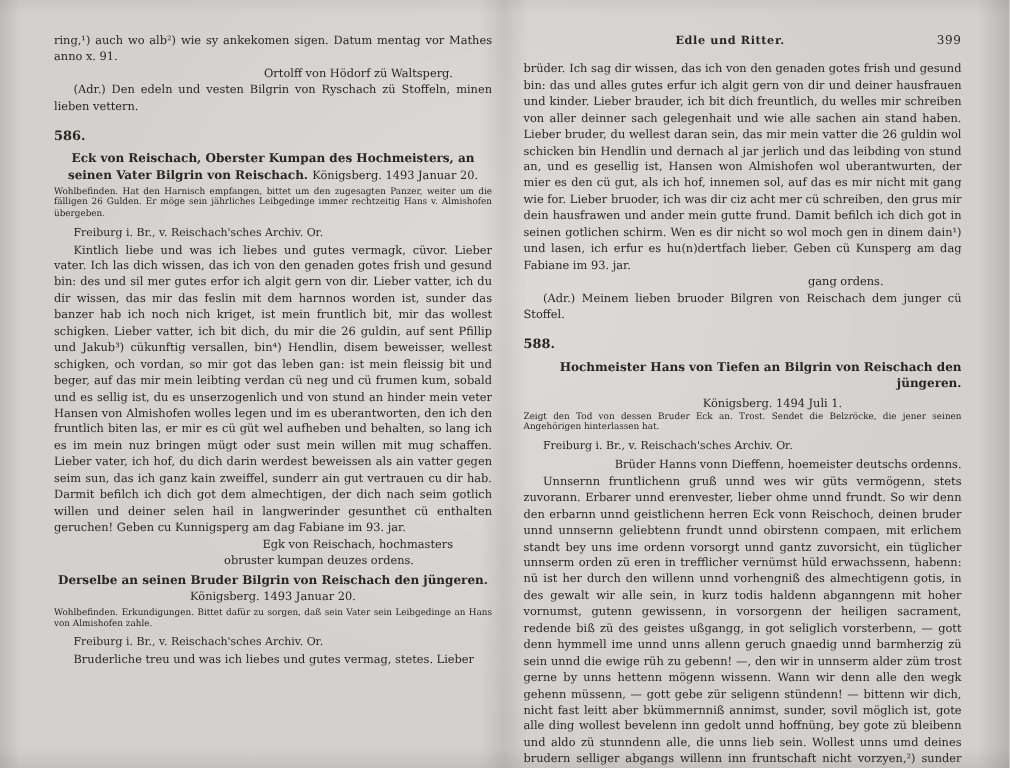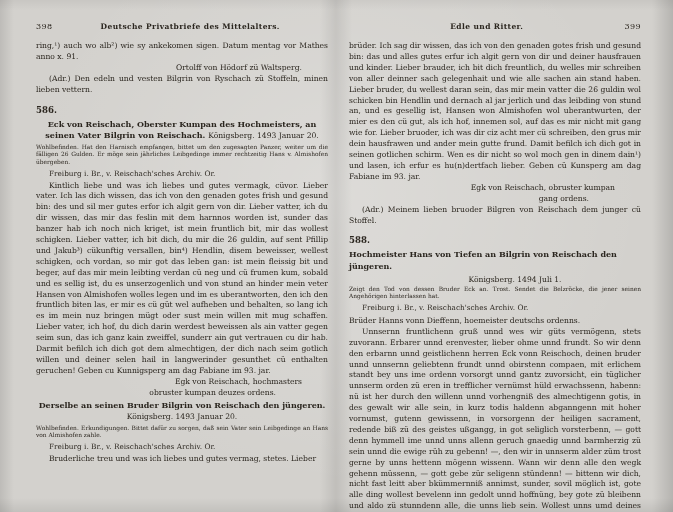--- a/index.html
+++ b/index.html
@@ -31,32 +31,28 @@
   .sig-2 { padding-right:52px; }
 
   .letter-number { text-align:left; font-weight:bold; font-size:8.6px; margin:9px 0 4px 0; }
   .letter-heading { font-weight:bold; font-size:8px; line-height:11.6px; text-align:center; margin:1px 0 2px 0; }
   .letter-heading .place-date { font-weight:normal; font-size:7.6px; }
   .place-date-line { font-weight:normal; font-size:7.6px; text-align:center; padding-left:40px; margin:0 0 2px 0; }
 
   .summary { font-size:5.9px; line-height:7.6px; text-align:justify; margin:2px 0 2px 0; }
   .summary .fl { text-indent:10px; }
   .provenance { font-size:7.3px; line-height:10px; margin:2px 0 2px 0; text-indent:13px; }
-  .salutation { text-align:left; font-size:7.6px; line-height:11px; margin:1px 0; }
+  .salutation { text-align:right; font-size:7.6px; line-height:11px; margin:1px 0; }
 </style>
 </head>
 <body>
 
 <div class="spread">
 
   <div class="page page-left">
-    <div class="running-head">
-      <span class="pn">398</span>
-      <span class="title">Deutsche Privatbriefe des Mittelalters.</span>
-    </div>
 
     <p class="body-text">ring,¹) auch wo alb²) wie sy ankekomen sigen.  Datum mentag vor Mathes anno x. 91.</p>
     <p class="sig sig-1">Ortolff von Hödorf zü Waltsperg.</p>
     <p class="body-text ind">(Adr.)  Den edeln und vesten Bilgrin von Ryschach zü Stoffeln, minen lieben vettern.</p>
 
     <div class="letter-number">586.</div>
     <p class="letter-heading"><span>Eck von Reischach, Oberster Kumpan des Hochmeisters, an seinen Vater Bilgrin von Reischach.</span>
       <span class="place-date">Königsberg.  1493 Januar 20.</span></p>
     <p class="summary"><span class="fl">Wohlbefinden. Hat den Harnisch empfangen, bittet um den zugesagten Panzer, weiter um die fälligen 26 Gulden. Er möge sein jährliches Leibgedinge immer rechtzeitig Hans v. Almishofen übergeben.</span></p>
     <p class="provenance">Freiburg i. Br., v. Reischach'sches Archiv.  Or.</p>
@@ -72,26 +68,25 @@
 
   </div>
 
   <div class="page page-right">
     <div class="running-head">
       <span class="title">Edle und Ritter.</span>
       <span class="pn">399</span>
     </div>
 
     <p class="body-text">brüder.  Ich sag dir wissen, das ich von den genaden gotes frish und gesund bin: das und alles gutes erfur ich algit gern von dir und deiner hausfrauen und kinder.  Lieber brauder, ich bit dich freuntlich, du welles mir schreiben von aller deinner sach gelegenhait und wie alle sachen ain stand haben.  Lieber bruder, du wellest daran sein, das mir mein vatter die 26 guldin wol schicken bin Hendlin und dernach al jar jerlich und das leibding von stund an, und es gesellig ist, Hansen won Almishofen wol uberantwurten, der mier es den cü gut, als ich hof, innemen sol, auf das es mir nicht mit gang wie for.  Lieber bruoder, ich was dir ciz acht mer cü schreiben, den grus mir dein hausfrawen und ander mein gutte frund.  Damit befilch ich dich got in seinen gotlichen schirm.  Wen es dir nicht so wol moch gen in dinem dain¹) und lasen, ich erfur es hu(n)dertfach lieber.  Geben cü Kunsperg am dag Fabiane im 93. jar.</p>
-    <p class="sig sig-1">Egk von Reischach, obruster kumpan</p>
     <p class="sig sig-2">gang ordens.</p>
     <p class="body-text ind">(Adr.)  Meinem lieben bruoder Bilgren von Reischach dem junger cü Stoffel.</p>
 
     <div class="letter-number">588.</div>
-    <p class="letter-heading" style="text-align:left;">Hochmeister Hans von Tiefen an Bilgrin von Reischach den jüngeren.</p>
+    <p class="letter-heading" style="text-align:right;">Hochmeister Hans von Tiefen an Bilgrin von Reischach den jüngeren.</p>
     <p class="place-date-line">Königsberg.  1494 Juli 1.</p>
     <p class="summary"><span class="fl">Zeigt den Tod von dessen Bruder Eck an. Trost. Sendet die Belzröcke, die jener seinen Angehörigen hinterlassen hat.</span></p>
     <p class="provenance">Freiburg i. Br., v. Reischach'sches Archiv.  Or.</p>
     <p class="salutation">Brüder Hanns vonn Dieffenn, hoemeister deutschs ordenns.</p>
     <p class="body-text ind">Unnsernn fruntlichenn gruß unnd wes wir güts vermögenn, stets zuvorann. Erbarer unnd erenvester, lieber ohme unnd frundt.  So wir denn den erbarnn unnd geistlichenn herren Eck vonn Reischoch, deinen bruder unnd unnsernn geliebtenn frundt unnd obirstenn compaen, mit erlichem standt bey uns ime ordenn vorsorgt unnd gantz zuvorsicht, ein tüglicher unnserm orden zü eren in trefflicher vernümst hüld erwachssenn, habenn: nü ist her durch den willenn unnd vorhengniß des almechtigenn gotis, in des gewalt wir alle sein, in kurz todis haldenn abganngenn mit hoher vornumst, gutenn gewissenn, in vorsorgenn der heiligen sacrament, redende biß zü des geistes ußgangg, in got seliglich vorsterbenn, — gott denn hymmell ime unnd unns allenn geruch gnaedig unnd barmherzig zü sein unnd die ewige rüh zu gebenn! —, den wir in unnserm alder züm trost gerne by unns hettenn mögenn wissenn.  Wann wir denn alle den wegk gehenn müssenn, — gott gebe zür seligenn stündenn! — bittenn wir dich, nicht fast leitt aber bkümmernniß annimst, sunder, sovil möglich ist, gote alle ding wollest bevelenn inn gedolt unnd hoffnüng, bey gote zü bleibenn und aldo zü stunndenn alle, die unns lieb sein.  Wollest unns umd deines brudern selliger abgangs willenn inn fruntschaft nicht vorzyen,²) sunder dich gantz vorsehenn unnd er-</p>
 
   </div>
 
 </div>
 

